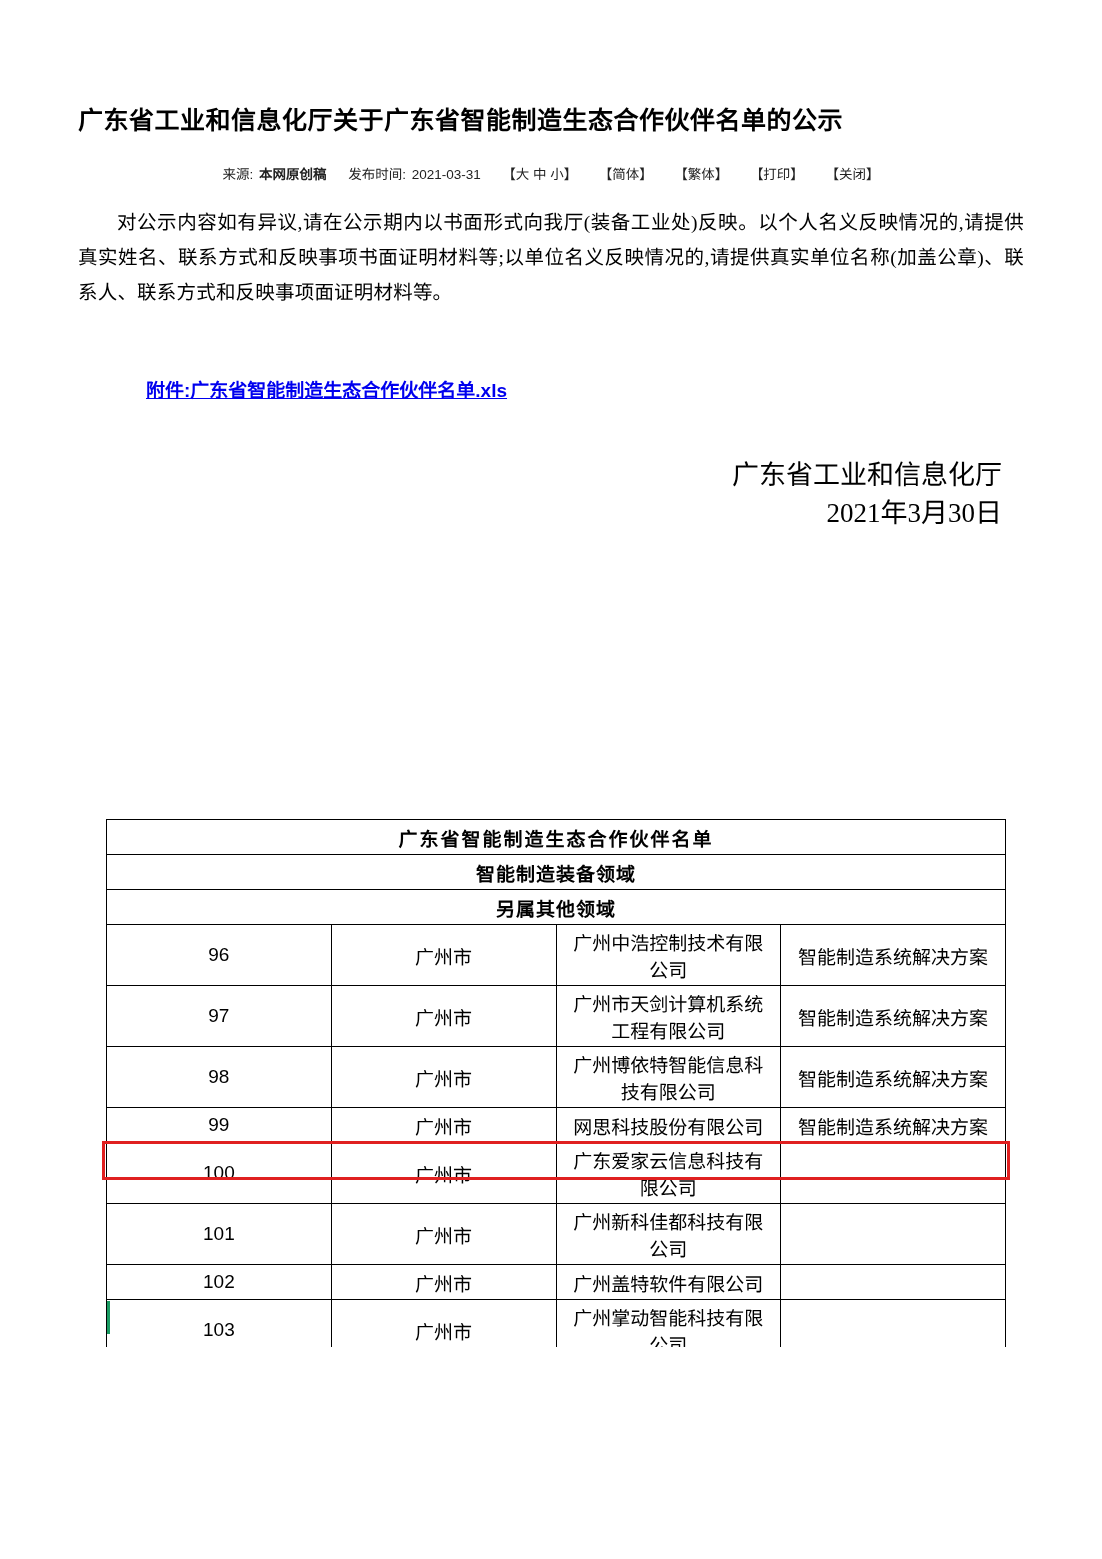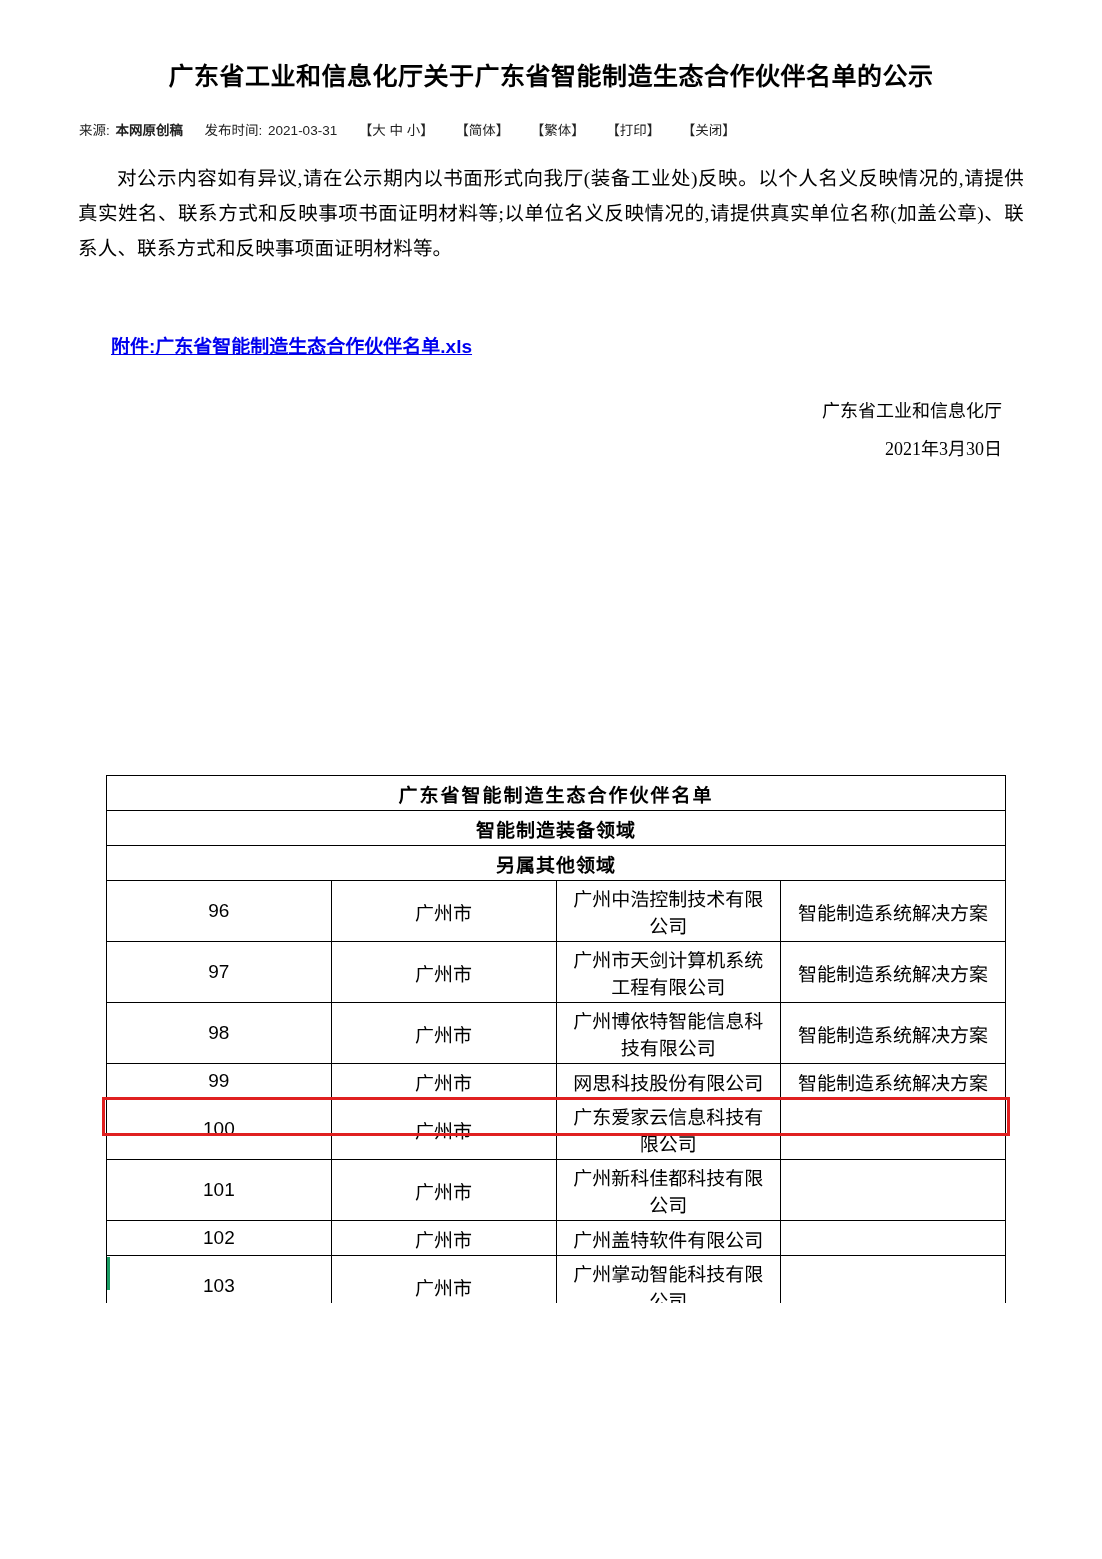--- a/index.html
+++ b/index.html
@@ -18,30 +18,31 @@
   }
   .page {
     position: relative;
     width: 1102px;
     height: 1559px;
     box-sizing: border-box;
     padding: 0 78px;
   }
   
   .doc-title {
-    text-align: center;
+    text-align: left;
     font-family: "Liberation Sans", "DejaVu Sans", sans-serif;
     font-weight: bold;
     font-size: 25px;
     letter-spacing: 0.5px;
-    margin-top: 60px;
+    margin-top: 104px;
     line-height: 1.3;
   }
   
   .meta-line {
+    text-align: center;
     font-family: "Liberation Sans", "DejaVu Sans", sans-serif;
     font-size: 13.5px;
     color: #222;
     margin-top: 26px;
     white-space: nowrap;
   }
   .meta-line span { margin: 0 1px; }
   .meta-bold { font-weight: bold; }
   .meta-link { cursor: pointer; }
   .meta-gap { display: inline-block; width: 10px; }
@@ -49,32 +50,32 @@
   .body-para {
     font-size: 19.5px;
     line-height: 35px;
     text-indent: 2em;
     margin-top: 22px;
     text-align: justify;
     letter-spacing: 0.2px;
   }
   .attachment {
     margin-top: 46px;
-    margin-left: 33px;
+    margin-left: 68px;
     font-family: "Liberation Sans", "DejaVu Sans", sans-serif;
     font-weight: bold;
     font-size: 19px;
     text-decoration: underline;
     display: inline-block;
     cursor: pointer;
   }
   .signature {
-    margin-top: 34px;
+    margin-top: 54px;
     text-align: right;
-    font-size: 18px;
+    font-size: 27px;
     line-height: 38px;
     padding-right: 22px;
   }
   
   .table-wrap {
     position: absolute;
     left: 106px;
     top: 715px;
     width: 900px;
   }

